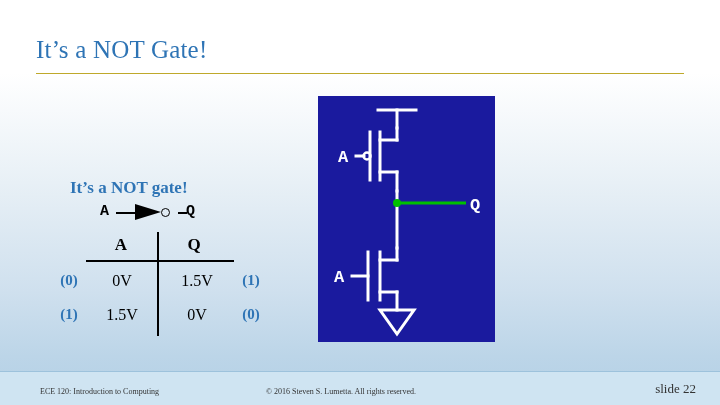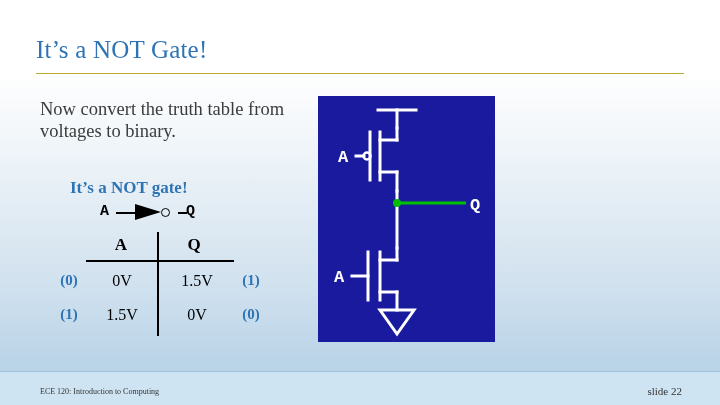--- a/index.html
+++ b/index.html
@@ -207,37 +207,36 @@
   .footer-center {
     position: absolute;
     left: 266px;
     bottom: 9px;
     font-size: 8px;
     color: #333;
     font-family: "Liberation Serif", serif;
   }
   .footer-right {
     position: absolute;
-    right: 38px;
+    right: 24px;
     bottom: 8px;
-    font-size: 11px;
+    font-size: 13px;
     color: #333;
     font-family: "Liberation Serif", serif;
     text-align: right;
   }
 </style>
 </head>
 <body>
 
 <div class="slide">
 
   <div class="title">It’s a NOT Gate!</div>
   <div class="title-rule"></div>
 
-  <div class="body-text">Now convert the truth table from voltages to binary.</div>
 
   <div class="sub-head">It’s a NOT gate!</div>
 
   <div class="inv-row">
     <span class="inv-label a">A</span>
     <span class="inv-wire left"></span>
     <span class="inv-tri"></span>
     <span class="inv-bubble"></span>
     <span class="inv-wire right"></span>
     <span class="inv-label q">Q</span>
@@ -302,15 +301,16 @@
       <circle cx="79" cy="107" r="4" fill="#00c000"></circle>
 
       <text x="20" y="66" fill="#ffffff" font-family="Liberation Mono, monospace" font-size="17" font-weight="bold">A</text>
       <text x="16" y="186" fill="#ffffff" font-family="Liberation Mono, monospace" font-size="17" font-weight="bold">A</text>
       <text x="152" y="114" fill="#ffffff" font-family="Liberation Mono, monospace" font-size="17" font-weight="bold">Q</text>
     </svg>
   </div>
 
   <div class="footer-band"></div>
   <div class="footer-left">ECE 120: Introduction to Computing</div>
+  <div class="footer-center">© 2016 Steven S. Lumetta.  All rights reserved.</div>
   <div class="footer-right">slide 22</div>
 
 </div>
 
 </body></html>

